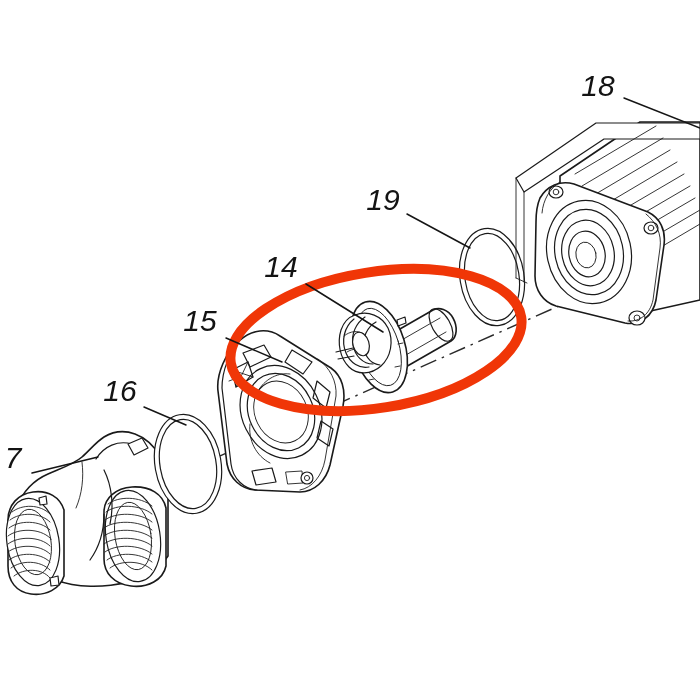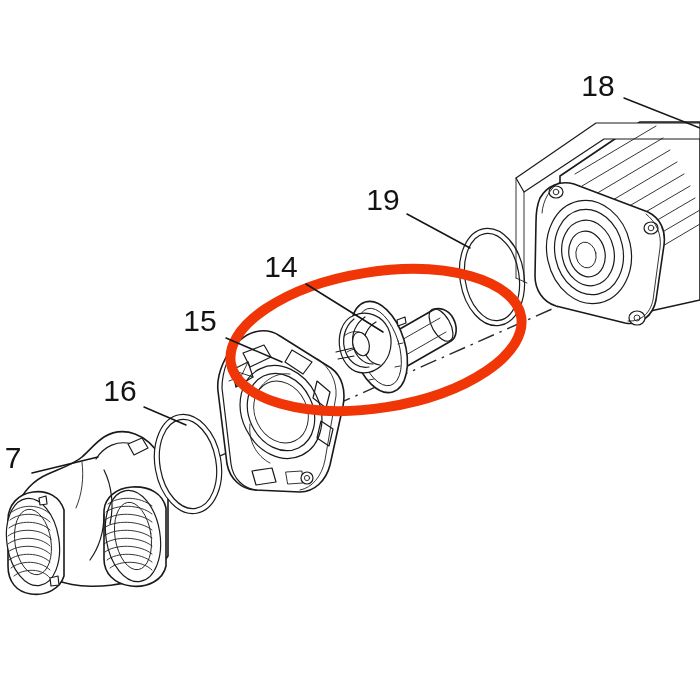--- a/index.html
+++ b/index.html
@@ -10,20 +10,21 @@
   }
   body {
     font-family: "Liberation Sans", sans-serif;
   }
   #diagram-root {
     position: relative;
     width: 700px;
     height: 700px;
     background: #ffffff;
     overflow: hidden;
+    font-style: italic;
   }
   #diagram-svg {
     position: absolute;
     top: 0;
     left: 0;
     width: 700px;
     height: 700px;
     display: block;
   }
   .callout-text {

